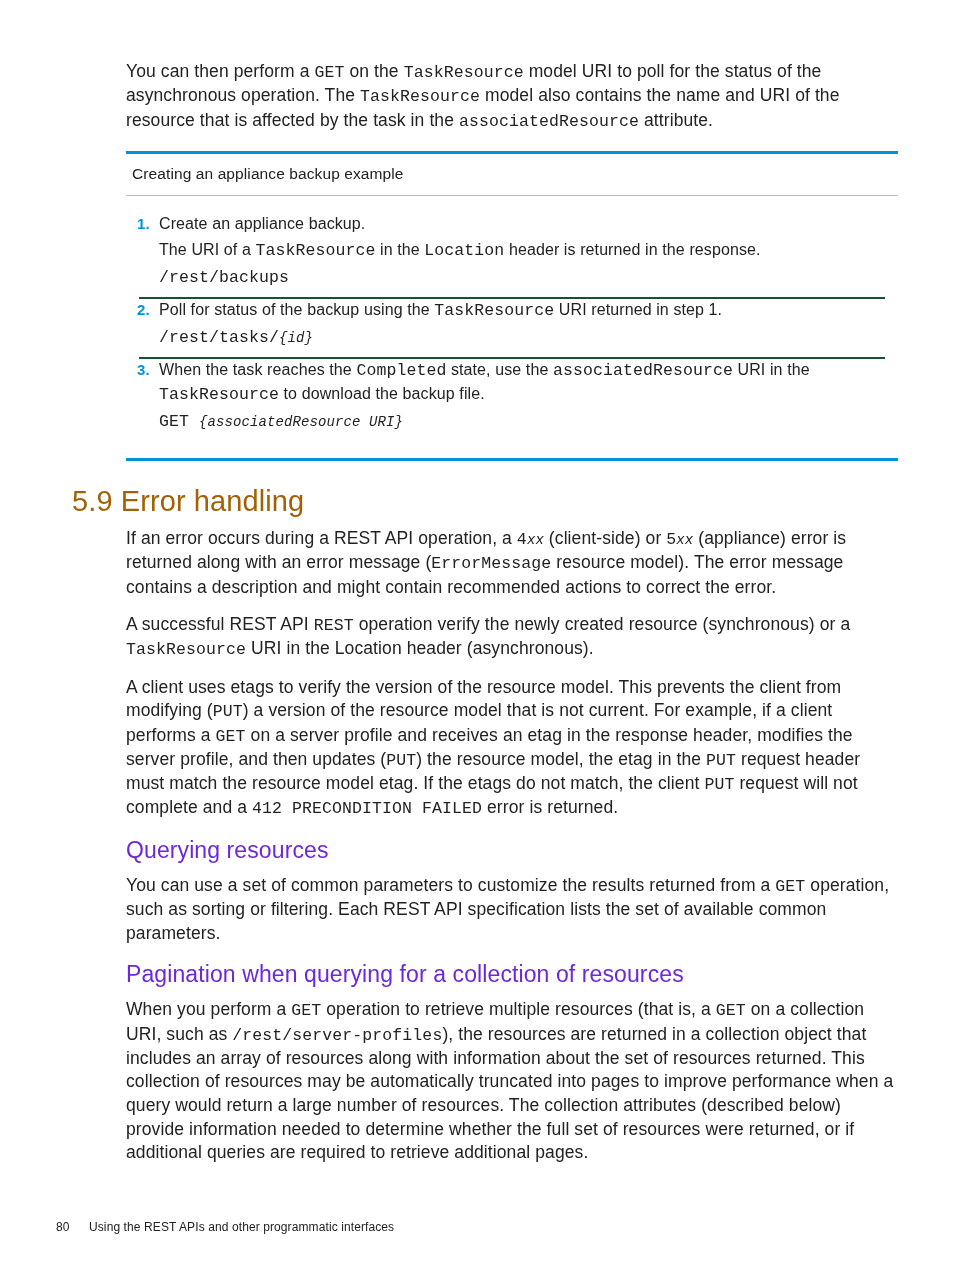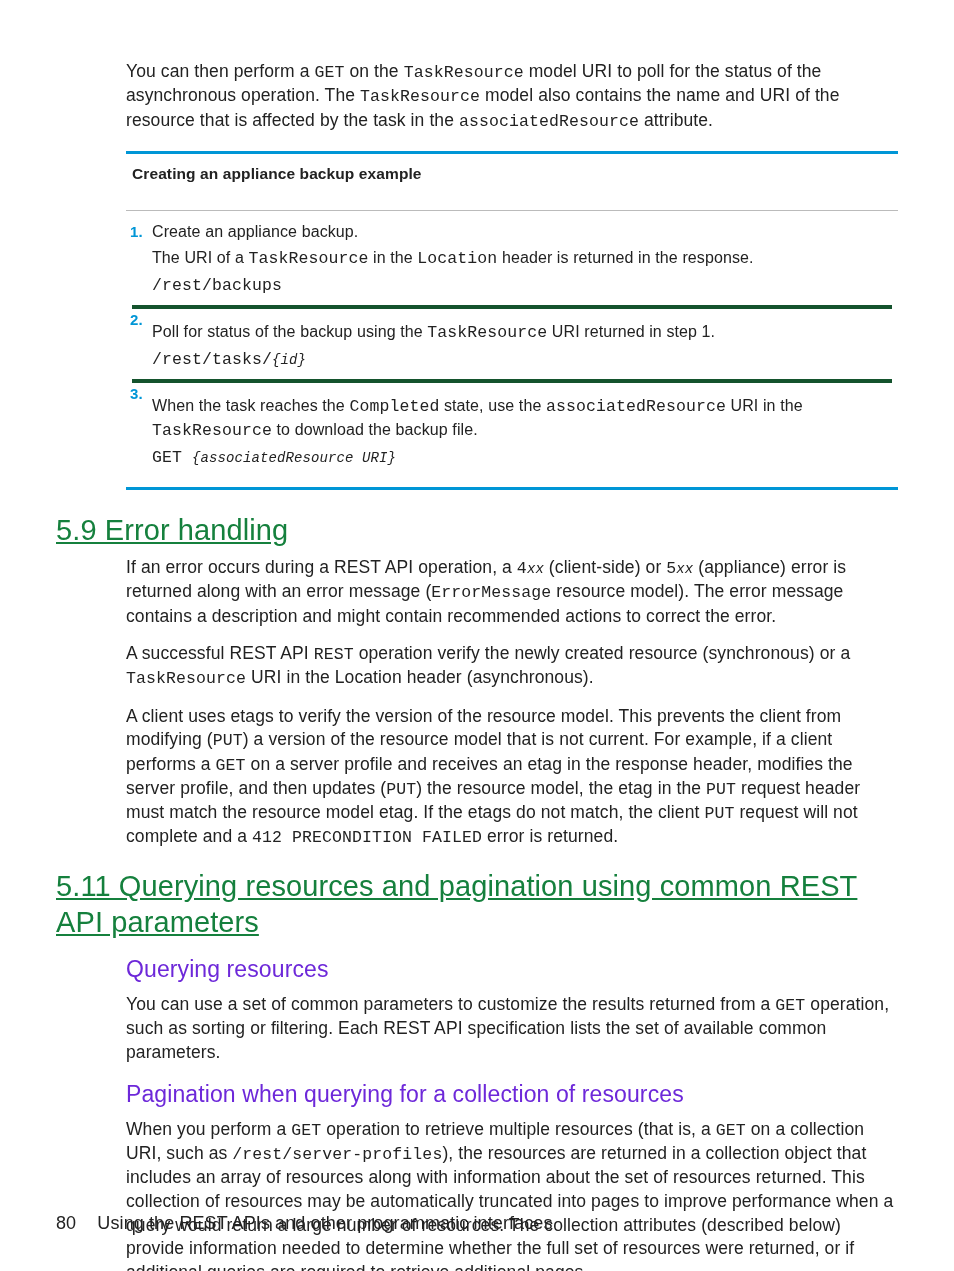--- a/index.html
+++ b/index.html
@@ -32,28 +32,28 @@
     font-style: italic;
     font-size: 14px;
   }
   p { margin: 0 0 14px 0; }
   .example-box {
     margin: 18px 0 22px 70px;
     border-top: 3px solid #0096d6;
     border-bottom: 3px solid #0096d6;
   }
   .example-title {
-    font-weight: 700;
+    font-weight: 400;
     font-size: 15.5px;
-    padding: 10px 6px 25px 6px;
+    padding: 10px 6px 10px 6px;
     border-bottom: 1px solid #bbb;
   }
   ol.steps {
     list-style: none;
-    margin: 0;
+    margin: 7px;
     padding: 10px 6px 10px 6px;
     counter-reset: step;
   }
   ol.steps > li {
     position: relative;
     padding-left: 20px;
     margin-bottom: 8px;
     font-size: 16px;
     line-height: 1.4;
   }
@@ -61,46 +61,45 @@
     counter-increment: step;
     content: counter(step) ".";
     position: absolute;
     left: -2px;
     top: 0;
     color: #0096d6;
     font-weight: 700;
     font-size: 15px;
   }
   ol.steps > li + li {
-    border-top: 4px solid #14532d;
-    padding-top: 12px;
+    border-top: 2px solid #14532d;
+    padding-top: 0;
   }
   ol.steps .sub {
     margin-top: 4px;
     margin-bottom: 4px;
   }
   h2.sec {
-    color: #15803d;
+    color: #a16207;
     font-weight: 300;
     font-size: 29px;
-    margin: 18px 0 8px 0;
+    margin: 18px 0 8px 16px;
     line-height: 1.25;
-    text-decoration: underline;
   }
   h3.subsec {
     color: #6d28d9;
     font-weight: 300;
     font-size: 23px;
     margin: 14px 0 8px 70px;
   }
   .footer {
     position: absolute;
     left: 56px;
     bottom: 36px;
-    font-size: 18px;
+    font-size: 12px;
     font-weight: 300;
     text-align: center;
   }
   .footer .pageno { margin-right: 16px; }
 </style>
 </head>
 <body>
 
 <div class="page">
 
@@ -140,21 +139,20 @@
       <span>A successful REST API </span><span class="mono">REST</span><span> operation verify the newly created resource (synchronous) or a </span><span class="mono">TaskResource</span><span> URI in the Location header (asynchronous).</span>
     </p>
   </div>
 
   <div class="body-indent">
     <p>
       <span>A client uses etags to verify the version of the resource model. This prevents the client from modifying (</span><span class="mono">PUT</span><span>) a version of the resource model that is not current. For example, if a client performs a </span><span class="mono">GET</span><span> on a server profile and receives an etag in the response header, modifies the server profile, and then updates (</span><span class="mono">PUT</span><span>) the resource model, the etag in the </span><span class="mono">PUT</span><span> request header must match the resource model etag. If the etags do not match, the client </span><span class="mono">PUT</span><span> request will not complete and a </span><span class="mono">412 PRECONDITION FAILED</span><span> error is returned.</span>
     </p>
   </div>
 
-  <h2 class="sec">5.11 Querying resources and pagination using common REST API parameters</h2>
 
   <h3 class="subsec">Querying resources</h3>
   <div class="body-indent">
     <p>
       <span>You can use a set of common parameters to customize the results returned from a </span><span class="mono">GET</span><span> operation, such as sorting or filtering. Each REST API specification lists the set of available common parameters.</span>
     </p>
   </div>
 
   <h3 class="subsec">Pagination when querying for a collection of resources</h3>
   <div class="body-indent">

